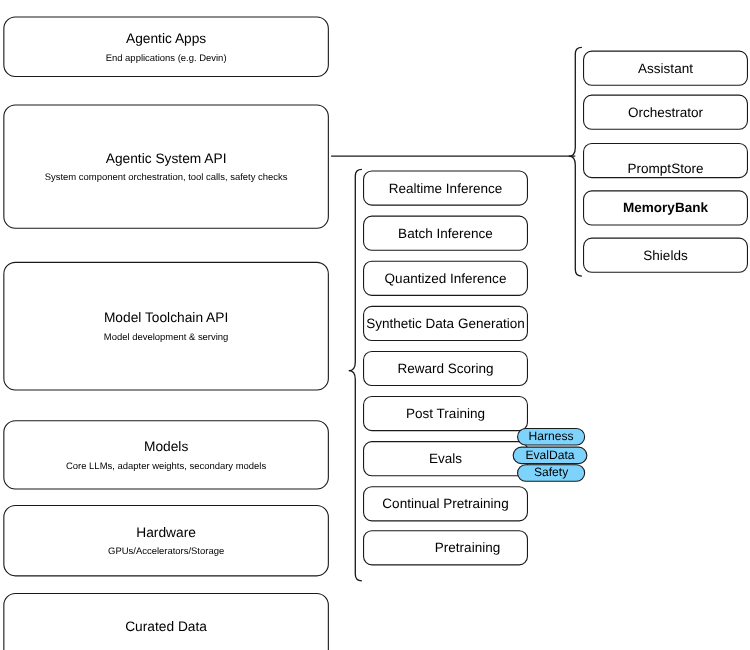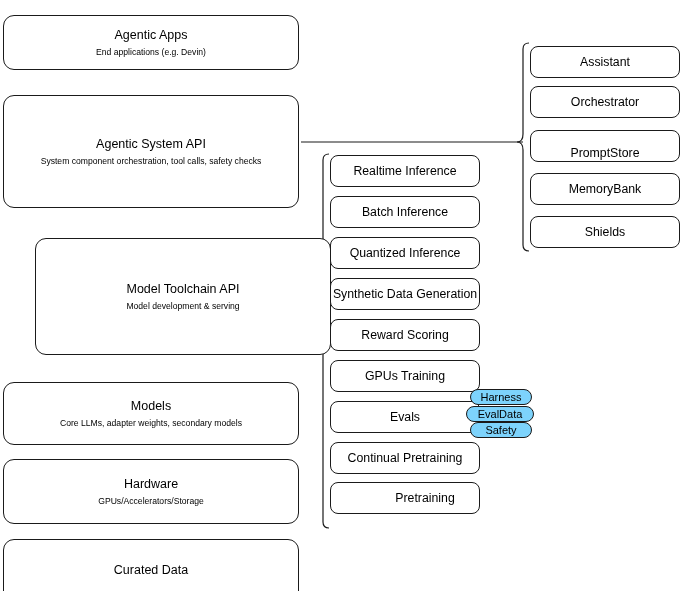--- a/index.html
+++ b/index.html
@@ -88,21 +88,21 @@
   <div class="box layer" style="top:3px;height:55px;">
     <div class="title">Agentic Apps</div>
     <div class="sub">End applications (e.g. Devin)</div>
   </div>
 
   <div class="box layer" style="top:83px;height:113px;">
     <div class="title">Agentic System API</div>
     <div class="sub">System component orchestration, tool calls, safety checks</div>
   </div>
 
-  <div class="box layer" style="top:226px;height:117px;margin-left:32px;">
+  <div class="box layer" style="top:226px;height:117px;">
     <div class="title">Model Toolchain API</div>
     <div class="sub">Model development &amp; serving</div>
   </div>
 
   <div class="box layer" style="top:370px;height:63px;">
     <div class="title">Models</div>
     <div class="sub">Core LLMs, adapter weights, secondary models</div>
   </div>
 
   <div class="box layer" style="top:447px;height:65px;">
@@ -123,21 +123,21 @@
   <div class="box chip mid-chip" style="top:225px;">
     <div class="title">Quantized Inference</div>
   </div>
   <div class="box chip mid-chip" style="top:266px;">
     <div class="title">Synthetic Data Generation</div>
   </div>
   <div class="box chip mid-chip" style="top:307px;">
     <div class="title">Reward Scoring</div>
   </div>
   <div class="box chip mid-chip" style="top:348px;">
-    <div class="title">GPUs Training</div>
+    <div class="title">Post Training</div>
   </div>
   <div class="box chip mid-chip" style="top:389px;">
     <div class="title">Evals</div>
   </div>
   <div class="box chip mid-chip" style="top:430px;text-align:right;">
     <div class="title">Continual Pretraining</div>
   </div>
   <div class="box chip mid-chip" style="top:470px;padding-left:40px;">
     <div class="title">Pretraining</div>
   </div>
@@ -154,20 +154,20 @@
 
   <div class="box chip right-chip" style="top:74px;">
     <div class="title">Orchestrator</div>
   </div>
   <div class="box chip right-chip" style="top:34px;">
     <div class="title">Assistant</div>
   </div>
   <div class="box chip right-chip" style="top:118px;justify-content:flex-end;">
     <div class="title">PromptStore</div>
   </div>
-  <div class="box chip right-chip" style="top:161px;">
+  <div class="box chip right-chip" style="top:161px;font-weight:bold;">
     <div class="title">MemoryBank</div>
   </div>
   <div class="box chip right-chip" style="top:204px;">
     <div class="title">Shields</div>
   </div>
 
 </div>
 
 </body></html>

